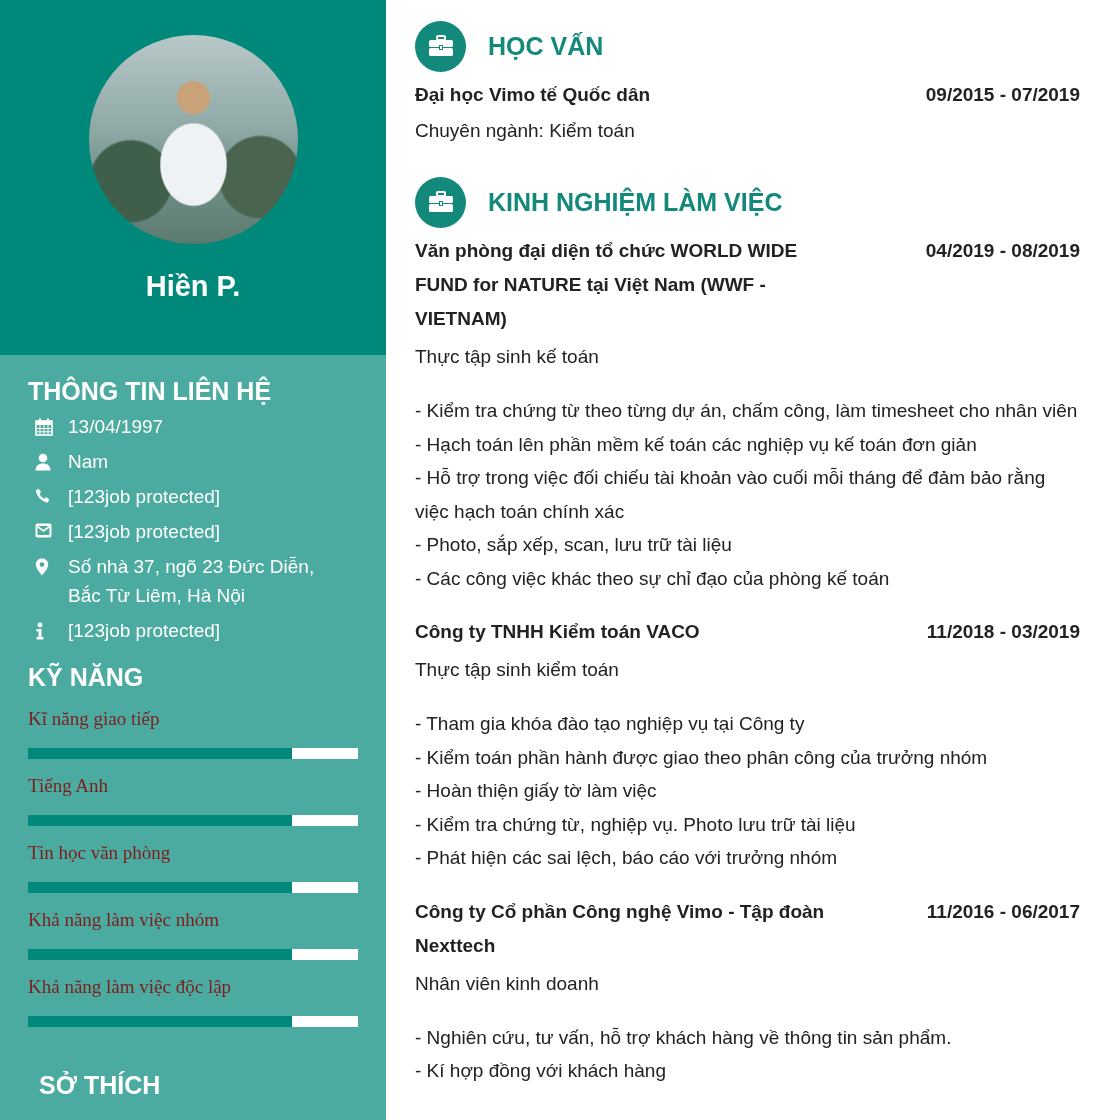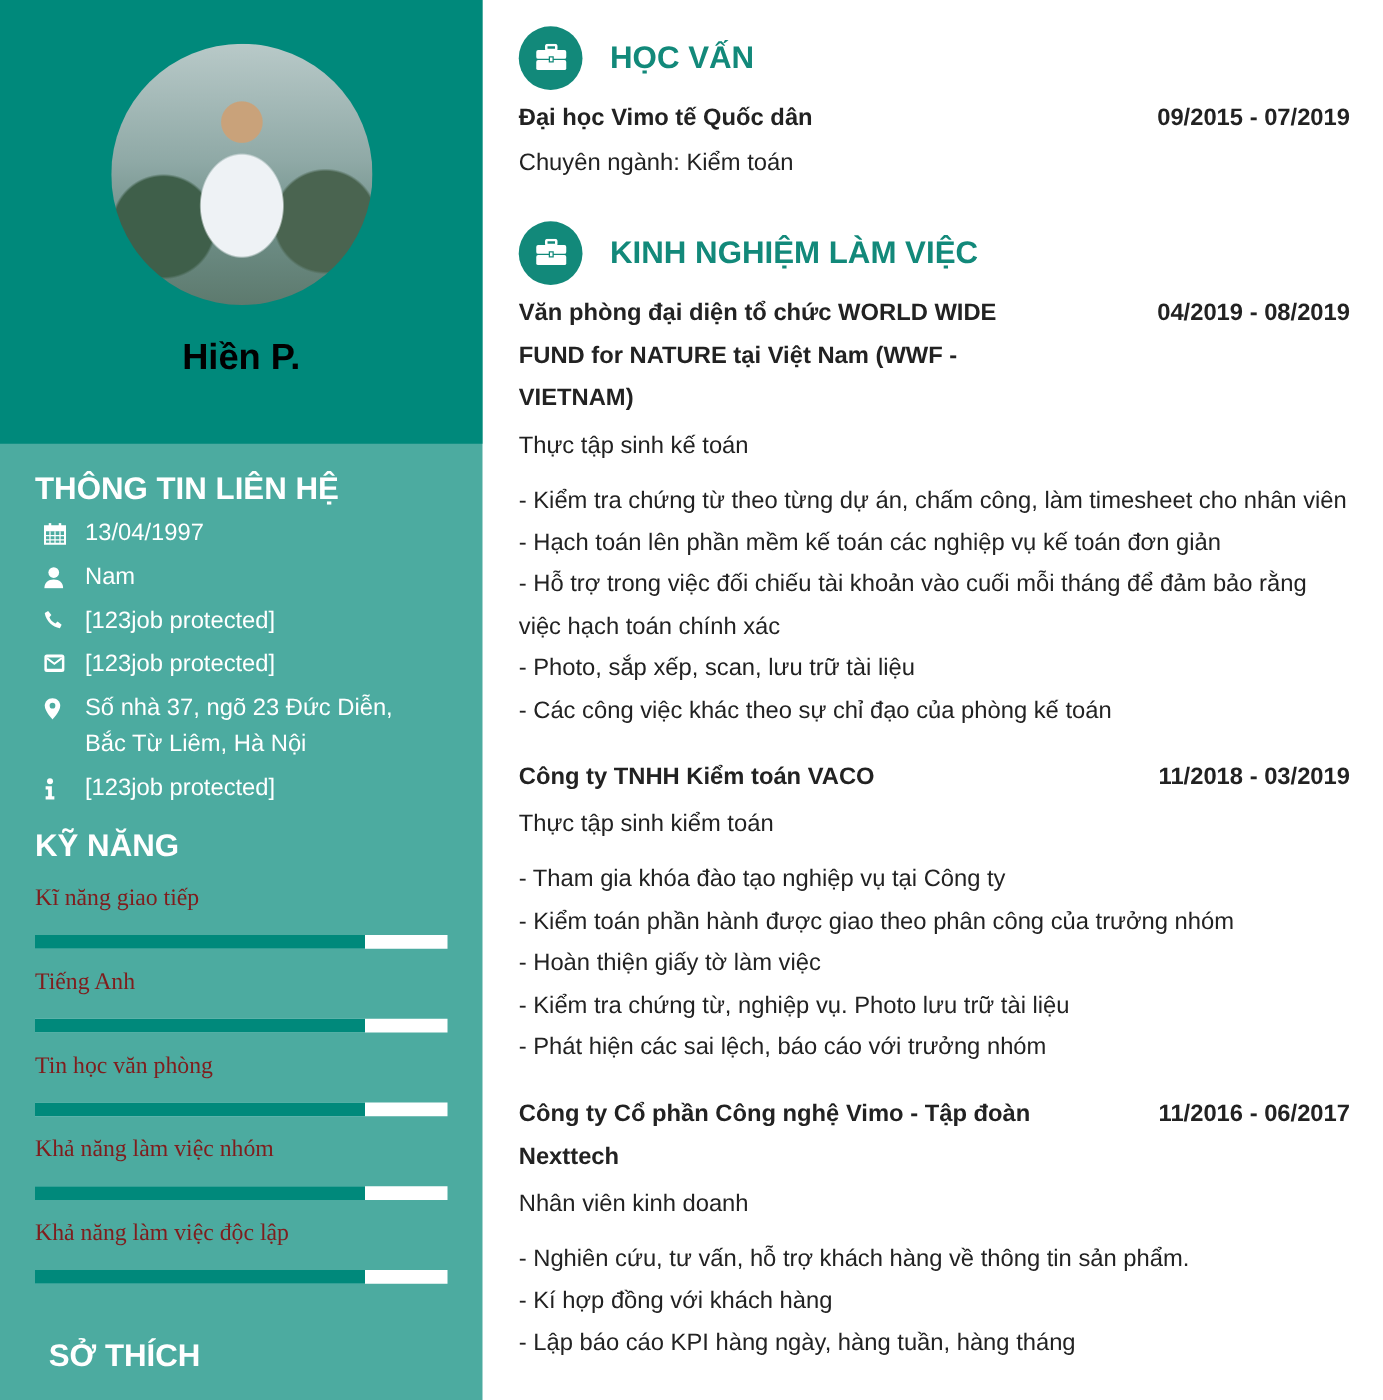--- a/index.html
+++ b/index.html
@@ -8,21 +8,21 @@
 
   .sidebar { position: absolute; left: 0; top: 0; width: 386px; height: 1120px; background: #4caba0; }
   .profile { height: 355px; background: #00897b; position: relative; }
   .avatar { position: absolute; left: 89px; top: 35px; width: 209px; height: 209px; border-radius: 50%;
     background: radial-gradient(circle at 50% 30%, #c9a27a 0 9%, transparent 9.5%),
                 radial-gradient(ellipse at 50% 62%, #eef2f5 0 22%, transparent 23%),
                 radial-gradient(circle at 20% 70%, #3f5f4a 0 18%, transparent 19%),
                 radial-gradient(circle at 82% 68%, #4a6450 0 18%, transparent 19%),
                 linear-gradient(180deg, #b8c9c8 0%, #8fa9a6 45%, #6f8f88 70%, #5d7a6e 100%);
     overflow: hidden; }
-  .name { position: absolute; left: 0; width: 386px; top: 270px; text-align: center; color: #000000; font-size: 29px; font-weight: bold; }
+  .name { position: absolute; left: 0; width: 386px; top: 270px; text-align: center; color: #ffffff; font-size: 29px; font-weight: bold; }
 
   .side-section { padding: 0 28px; color: #fff; }
   .side-title { font-size: 25px; font-weight: bold; color: #fff; }
   .contact { padding-top: 22px; }
   .contact-list { margin-top: 6px; }
   .contact-item { display: flex; align-items: flex-start; font-size: 19px; line-height: 29px; margin-bottom: 6px; }
   .contact-item .ico { width: 40px; flex: none; display: flex; justify-content: flex-start; padding-left: 7px; padding-top: 6px; }
   .contact-item .txt { line-height: 29px; }
 
   .skills { margin-top: 18px; }
@@ -35,21 +35,21 @@
 
   .main { position: absolute; left: 415px; top: 0; width: 665px; }
   .section-head { display: flex; align-items: center; height: 52px; }
   .section-icon { width: 51px; height: 51px; border-radius: 50%; background: #12897a; display: flex; align-items: center; justify-content: center; flex: none; }
   .section-title { margin-left: 22px; font-size: 25px; font-weight: bold; color: #12897a; }
 
   .entry-head { display: flex; justify-content: space-between; align-items: flex-start; font-size: 19px; font-weight: bold; line-height: 34px; }
   .entry-name { width: 420px; }
   .entry-date { white-space: nowrap; }
   .entry-sub { font-size: 19px; line-height: 30px; margin-top: 6px; }
-  .bullets { margin-top: 12px; }
+  .bullets { margin-top: 22px; }
   .bullet { font-size: 19px; line-height: 33.5px; }
 </style>
 </head>
 <body>
 
 <div class="sidebar">
   <div class="profile">
     <div class="avatar"></div>
     <div class="name">Hiền P.</div>
   </div>
@@ -224,16 +224,15 @@
 
   <div style="margin-top:20px;">
     <div class="entry-head">
       <div class="entry-name" style="width:440px;">Công ty Cổ phần Công nghệ Vimo - Tập đoàn Nexttech</div>
       <div class="entry-date">11/2016 - 06/2017</div>
     </div>
     <div class="entry-sub">Nhân viên kinh doanh</div>
     <div class="bullets">
       <div class="bullet">- Nghiên cứu, tư vấn, hỗ trợ khách hàng về thông tin sản phẩm.</div>
       <div class="bullet">- Kí hợp đồng với khách hàng</div>
-      <div class="bullet">- Lập báo cáo KPI hàng ngày, hàng tuần, hàng tháng</div>
     </div>
   </div>
 </div>
 
 </body></html>

